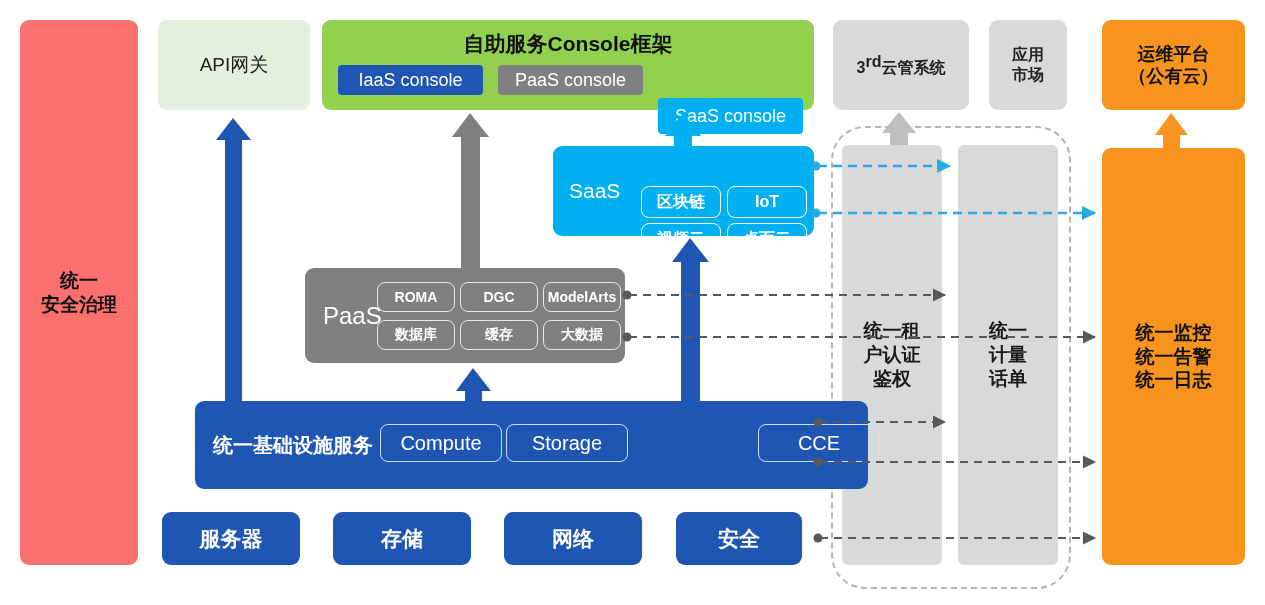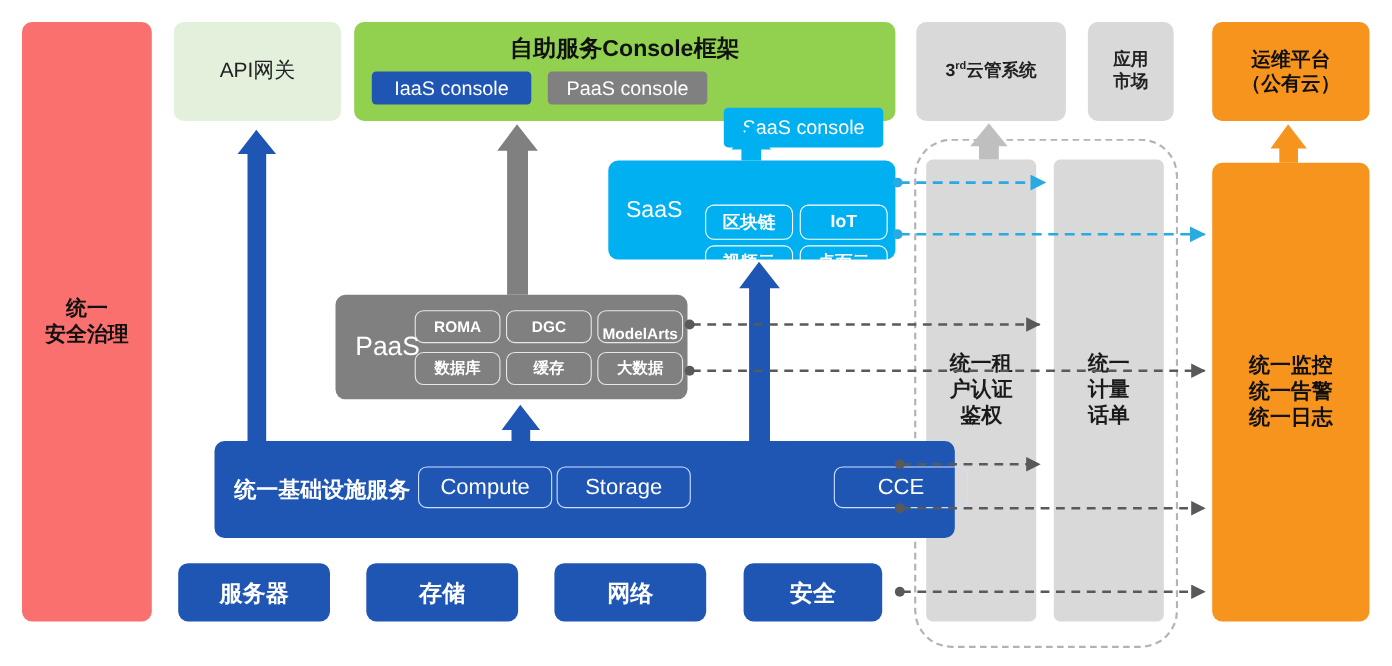--- a/index.html
+++ b/index.html
@@ -71,21 +71,21 @@
     <div class="console-chip chip-paas" style="left:176px;top:45px;width:145px;height:30px;">
       <span>PaaS console</span>
     </div>
     <div class="console-chip chip-saas" style="left:336px;top:45px;width:145px;height:36px;margin-top:33px;">
       <span>SaaS console</span>
     </div>
   </div>
 
   <div class="box gray-top" style="left:833px;top:20px;width:136px;height:90px;">
     <span>
-      <span>3</span><sup style="font-size:10px;">rd</sup><span>云管系统</span>
+      <span>3</span><sup style="font-size:16px;">rd</sup><span>云管系统</span>
     </span>
   </div>
 
   <div class="box gray-top" style="left:989px;top:20px;width:78px;height:90px;">
     <span style="white-space:pre-line;">应用
 市场</span>
   </div>
 
   <div class="box orange-top" style="left:1102px;top:20px;width:143px;height:90px;">
     <span style="white-space:pre-line;">运维平台
@@ -128,21 +128,21 @@
   </div>
 
   <div class="paas-panel" style="left:305px;top:268px;width:320px;height:95px;">
     <div class="paas-label">PaaS</div>
     <div class="paas-chip" style="left:72px;top:14px;width:76px;height:28px;">
       <span>ROMA</span>
     </div>
     <div class="paas-chip" style="left:155px;top:14px;width:76px;height:28px;">
       <span>DGC</span>
     </div>
-    <div class="paas-chip" style="left:238px;top:14px;width:76px;height:28px;align-items:flex-end;">
+    <div class="paas-chip" style="left:238px;top:14px;width:76px;height:28px;">
       <span>ModelArts</span>
     </div>
     <div class="paas-chip" style="left:72px;top:52px;width:76px;height:28px;">
       <span>数据库</span>
     </div>
     <div class="paas-chip" style="left:155px;top:52px;width:76px;height:28px;">
       <span>缓存</span>
     </div>
     <div class="paas-chip" style="left:238px;top:52px;width:76px;height:28px;">
       <span>大数据</span>

